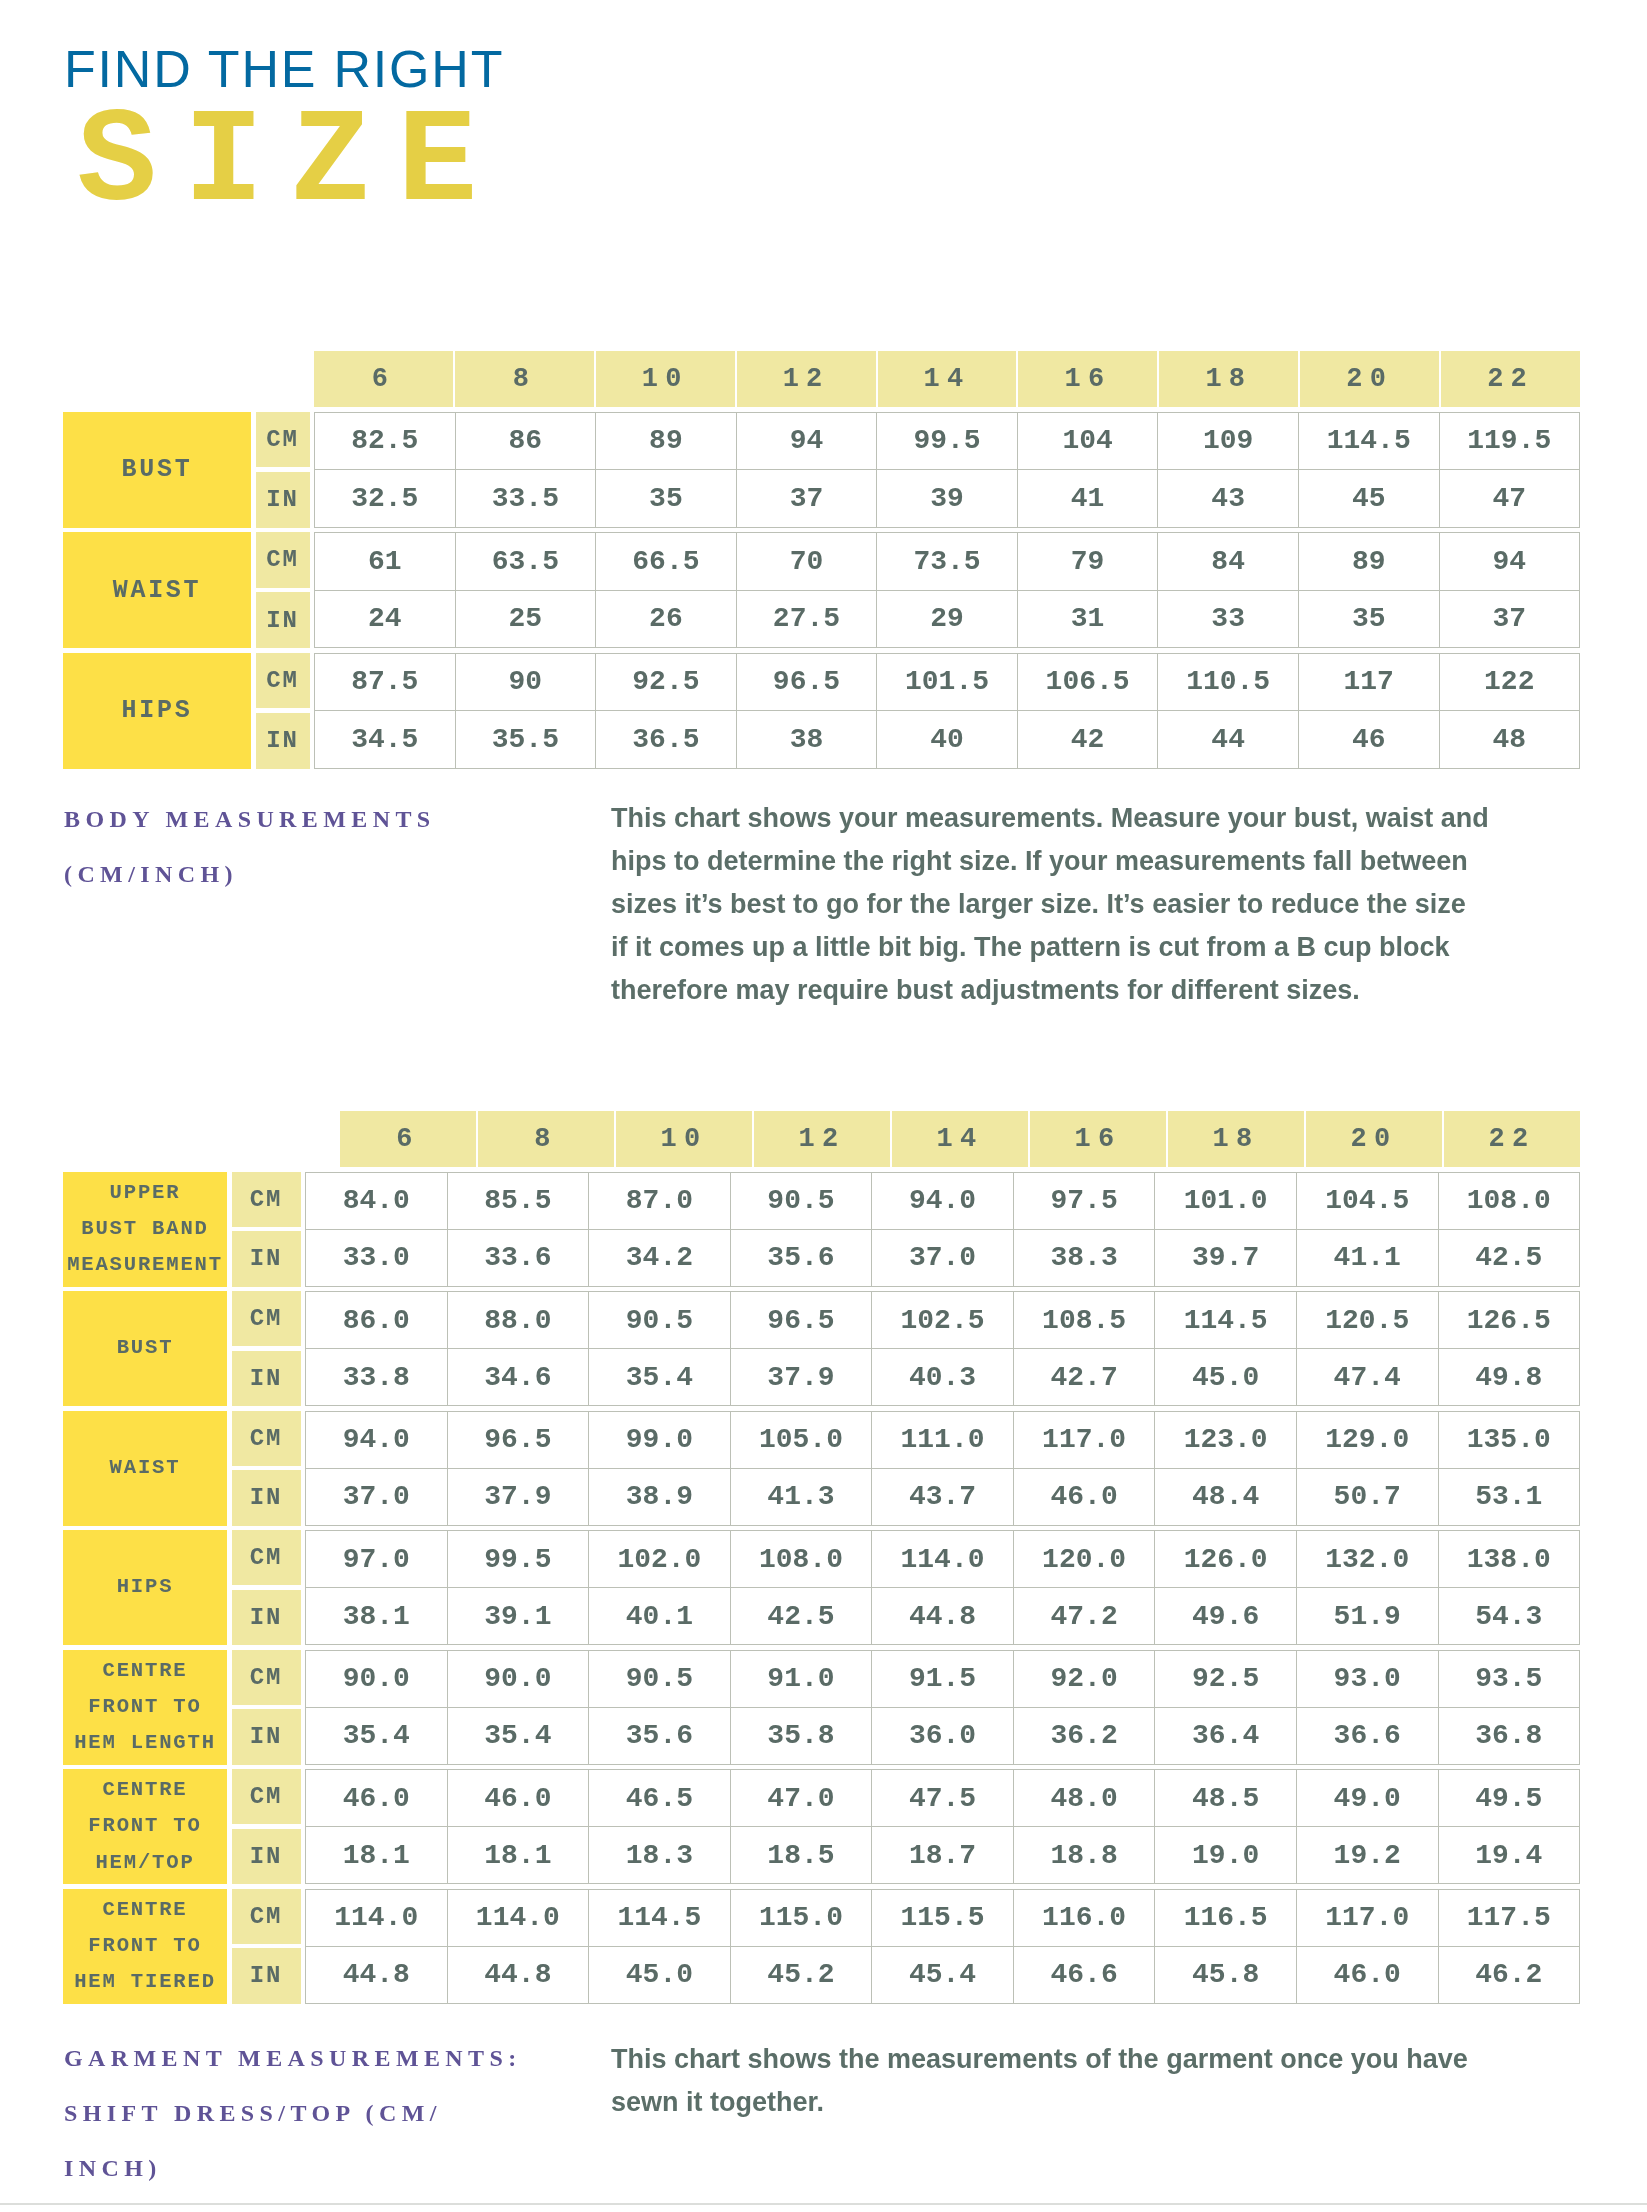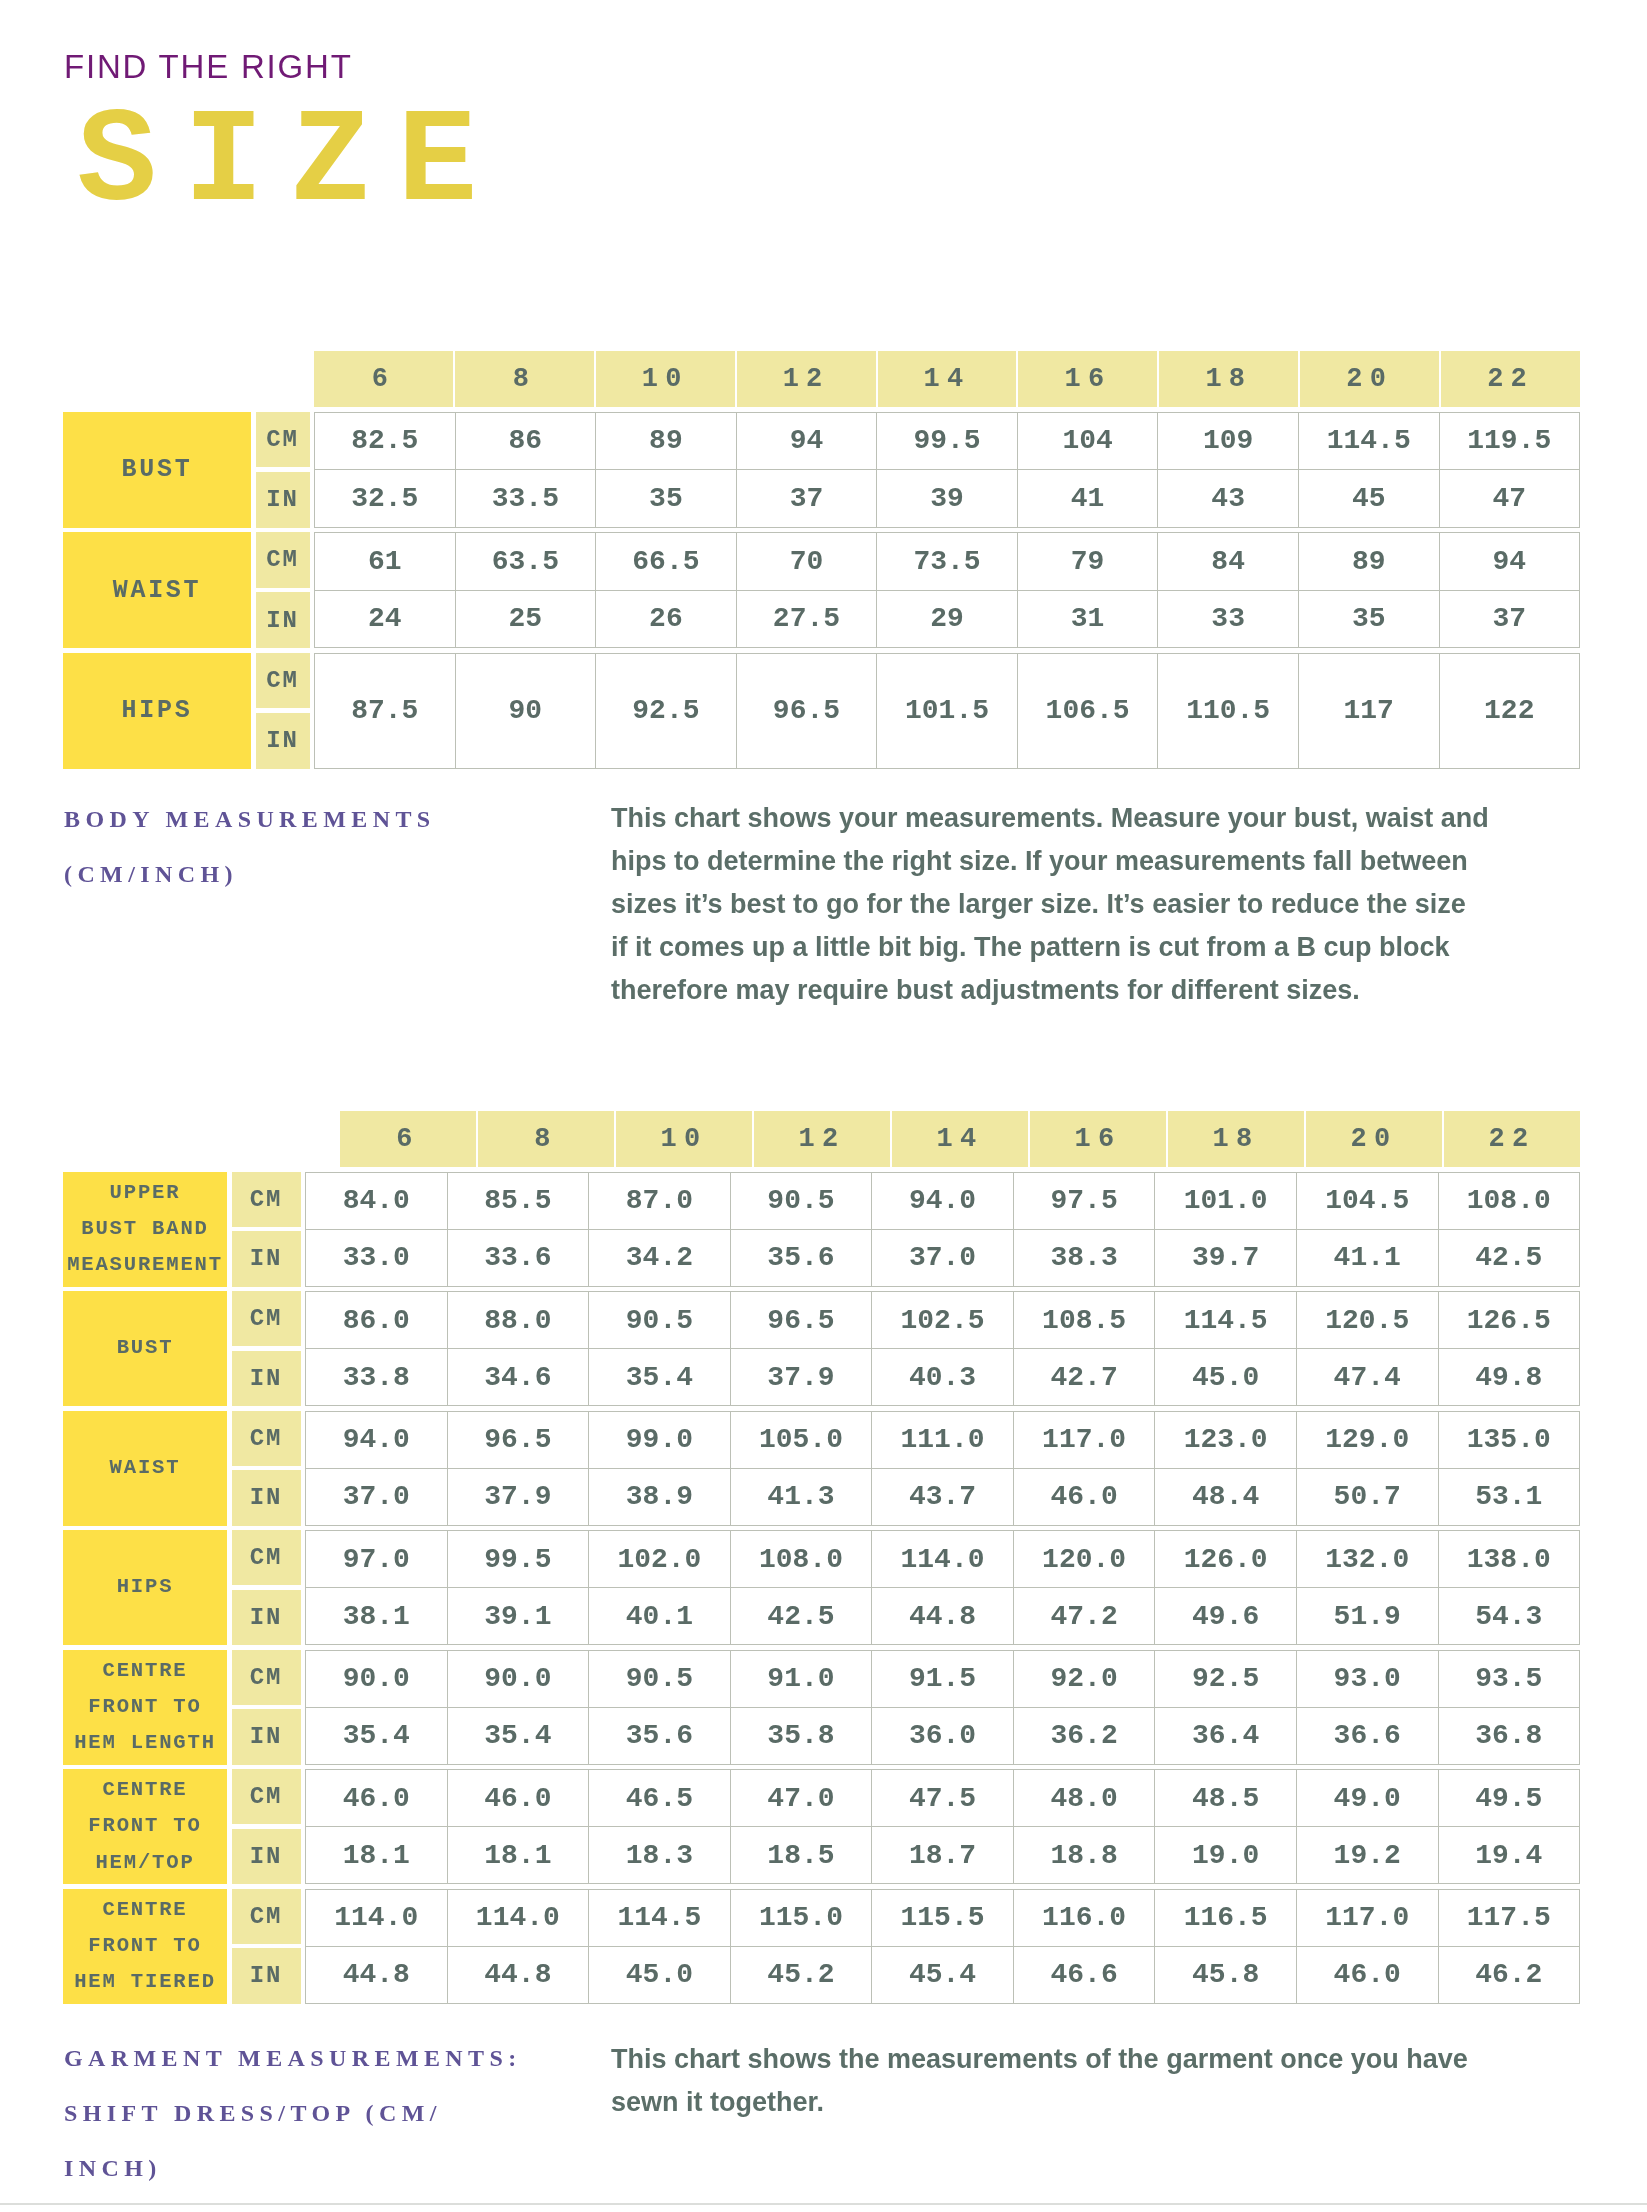--- a/index.html
+++ b/index.html
@@ -6,24 +6,24 @@
   body {
     width:1648px; height:2212px;
     background:#ffffff;
     position:relative;
     font-family:"Liberation Sans", sans-serif;
     overflow:hidden;
   }
 
   
   .eyebrow {
-    position:absolute; left:64px; top:48px;
-    font-size:33px; font-weight:400;
+    position:absolute; left:64px; top:39px;
+    font-size:52px; font-weight:400;
     letter-spacing:1.8px;
-    color:#701a75;
+    color:#0369a1;
   }
   .size-title {
     position:absolute; left:77px; top:88px;
     font-family:"Liberation Mono", monospace;
     font-weight:700;
     font-size:133px;
     letter-spacing:27px;
     color:#e5cf45;
   }
 
@@ -215,20 +215,31 @@
           <div class="t-datacell">87.5</div>
           <div class="t-datacell">90</div>
           <div class="t-datacell">92.5</div>
           <div class="t-datacell">96.5</div>
           <div class="t-datacell">101.5</div>
           <div class="t-datacell">106.5</div>
           <div class="t-datacell">110.5</div>
           <div class="t-datacell">117</div>
           <div class="t-datacell">122</div>
         </div>
+        <div class="t-datarow">
+          <div class="t-datacell">34.5</div>
+          <div class="t-datacell">35.5</div>
+          <div class="t-datacell">36.5</div>
+          <div class="t-datacell">38</div>
+          <div class="t-datacell">40</div>
+          <div class="t-datacell">42</div>
+          <div class="t-datacell">44</div>
+          <div class="t-datacell">46</div>
+          <div class="t-datacell">48</div>
+        </div>
       </div>
     </div>
   </div>
 
 <div class="section-heading" id="body-heading">BODY MEASUREMENTS
 (CM/INCH)</div>
 <div class="section-desc" id="body-desc">This chart shows your measurements. Measure your bust, waist and
 hips to determine the right size. If your measurements fall between
 sizes it’s best to go for the larger size. It’s easier to reduce the size
 if it comes up a little bit big. The pattern is cut from a B cup block

